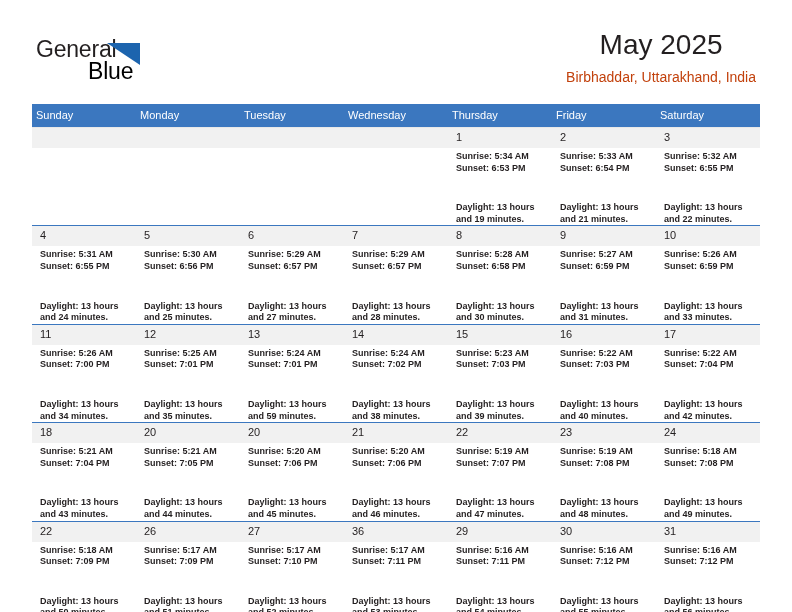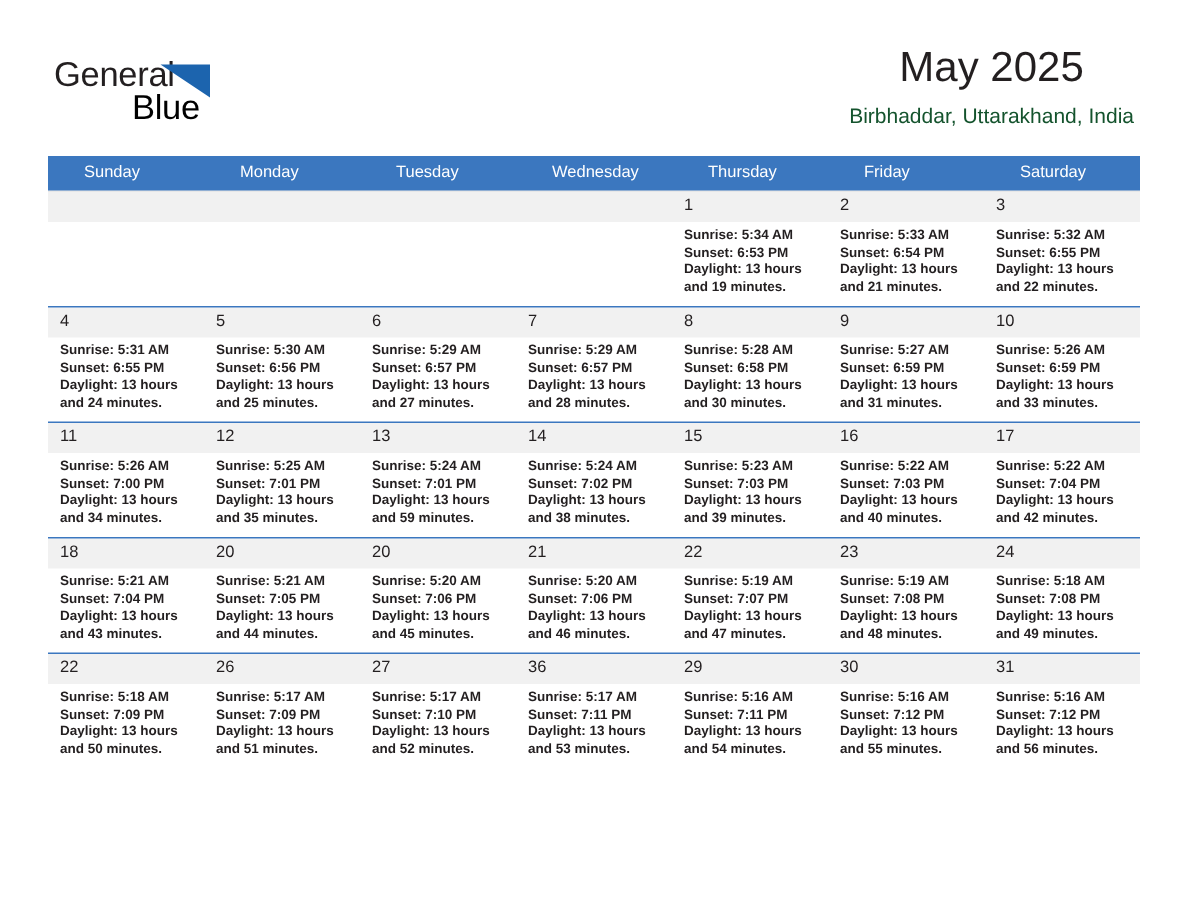--- a/index.html
+++ b/index.html
@@ -78,42 +78,42 @@
   .cal-title {
     font-size: 28px;
     color: #231f20;
     line-height: 34px;
     white-space: nowrap;
     text-align: center;
   }
   .cal-subtitle {
     margin-top: 6px;
     font-size: 14px;
-    color: #14532d;
+    color: #c2410c;
     line-height: 18px;
     white-space: nowrap;
   }
 
   
   .calendar {
     position: absolute;
     left: 32px;
     top: 104px;
     width: 728px;
     border-collapse: collapse;
     table-layout: fixed;
   }
 
   .calendar th {
     background: #3b77bf;
     color: #ffffff;
     font-size: 11px;
     font-weight: normal;
     text-align: left;
-    padding: 5px 0 6px 24px;
+    padding: 5px 0 6px 4px;
     height: 11px;
     vertical-align: middle;
     border: none;
   }
 
   .calendar td {
     vertical-align: top;
     padding: 0;
     border: none;
     border-top: 1px solid #3b77bf;
@@ -141,20 +141,21 @@
     font-size: 9px;
     line-height: 11.6px;
     color: #231f20;
     font-weight: bold;
   }
   .details div {
     white-space: nowrap;
   }
   .details .wrap {
     white-space: normal;
+    margin-top: 28px;
   }
 </style>
 </head>
 <body>
 
 <div class="page">
 
   <div class="header">
 
     <div class="logo">

